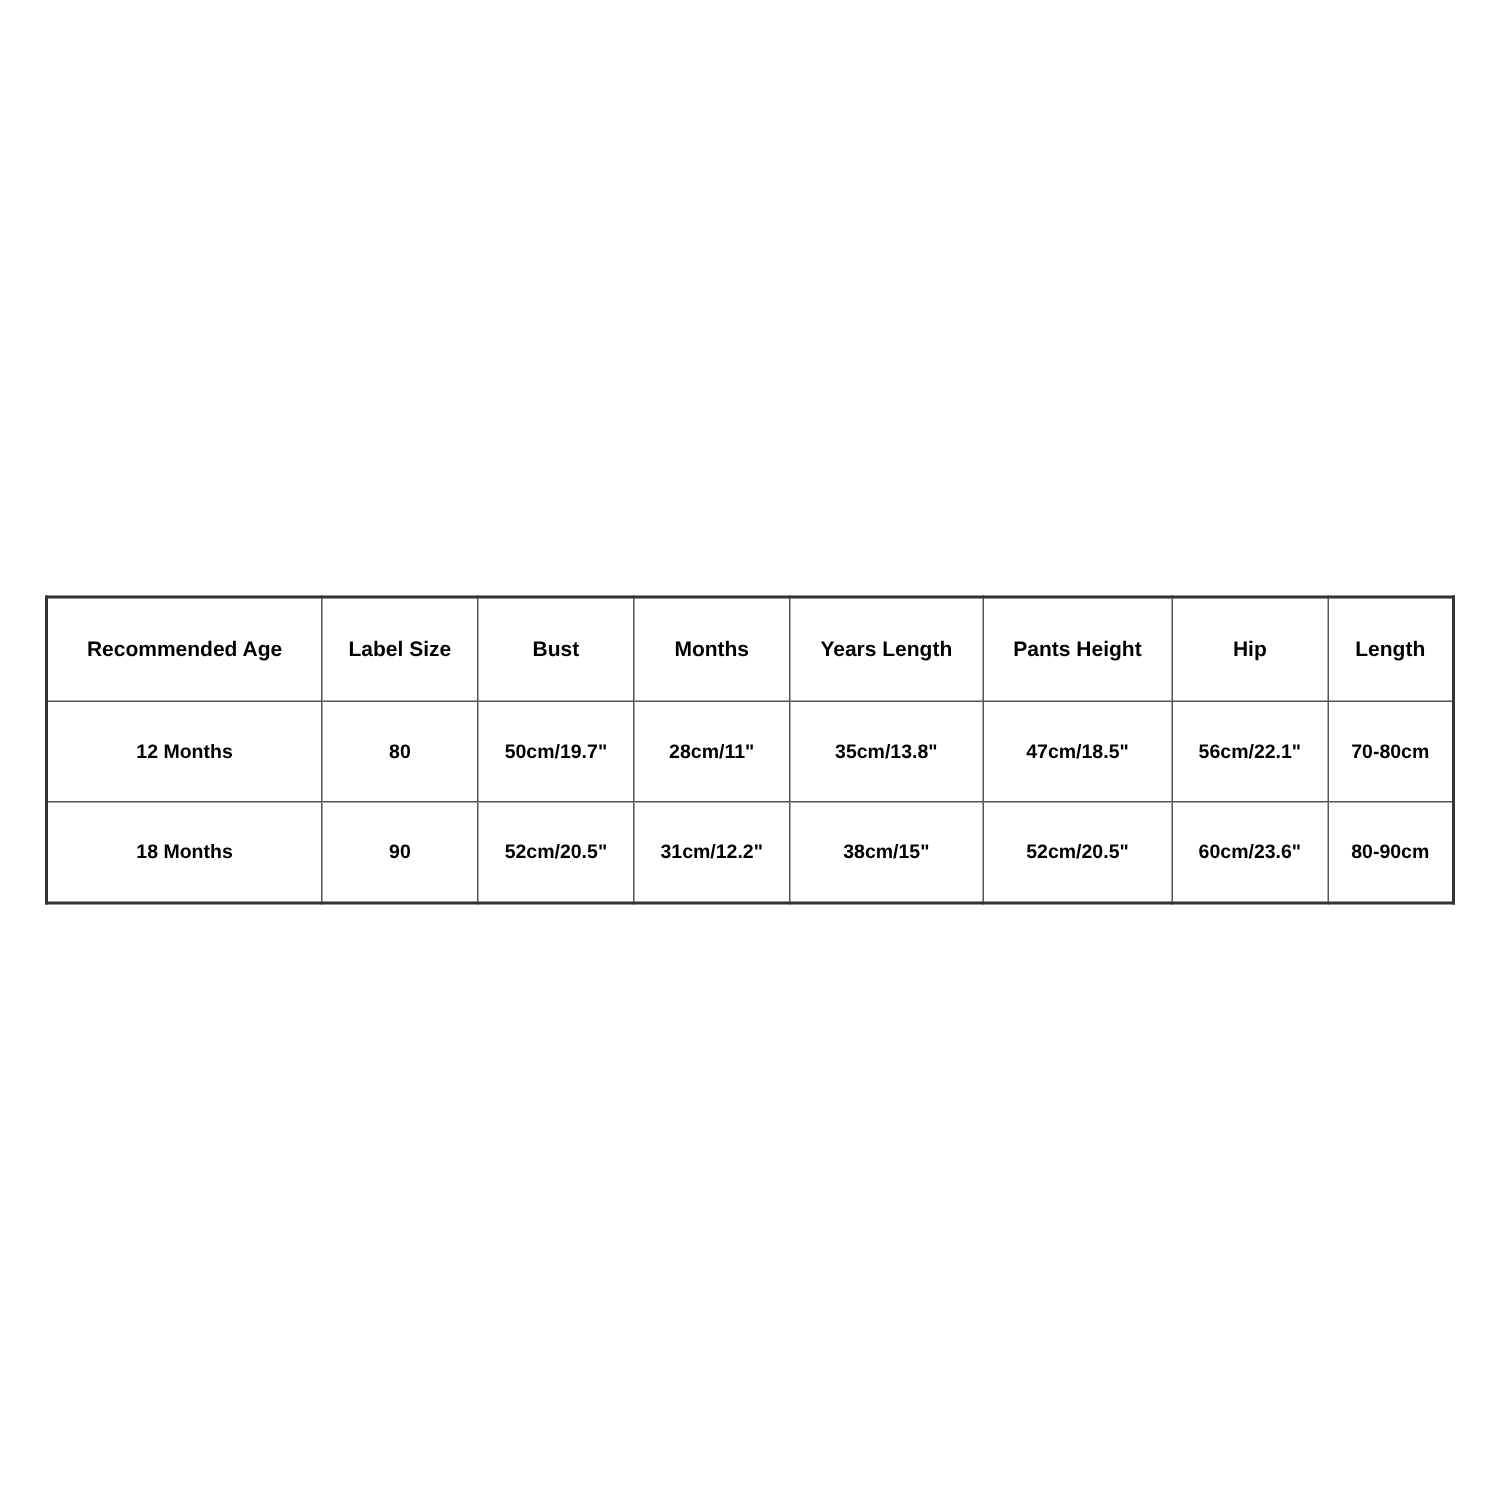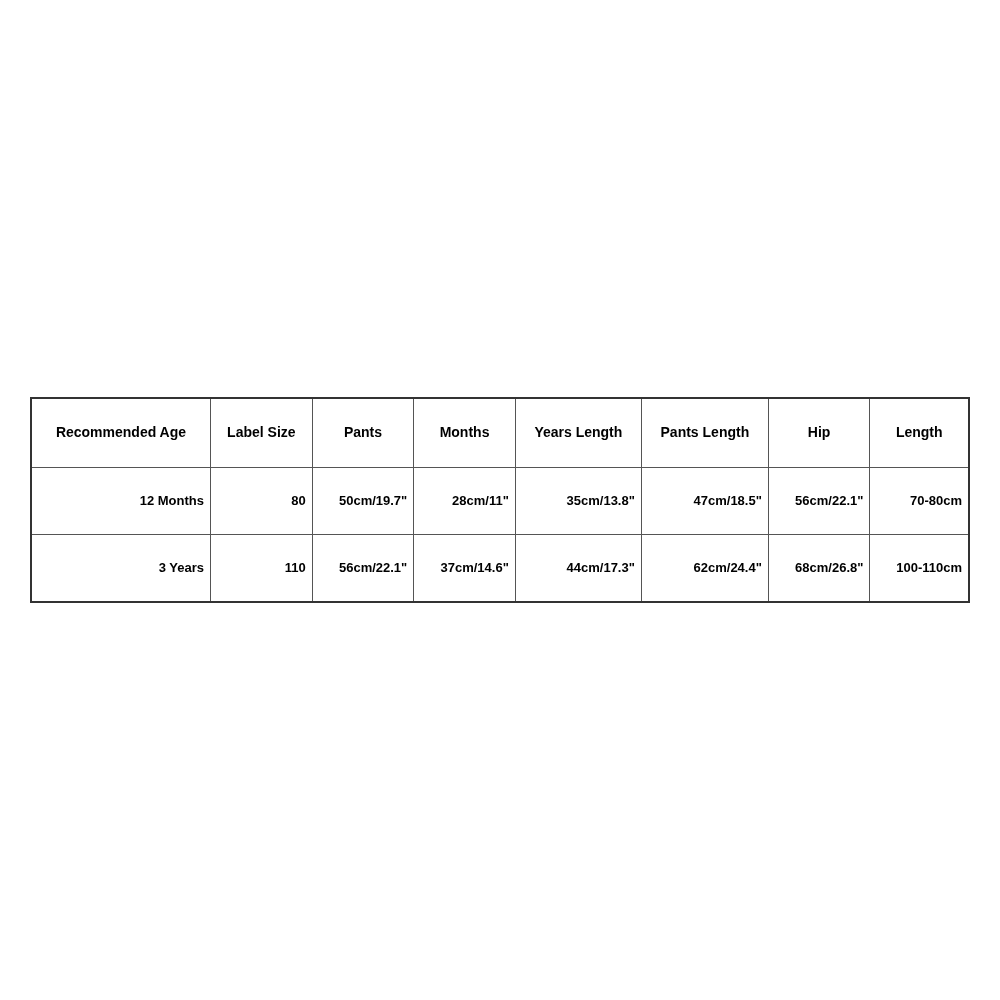--- a/index.html
+++ b/index.html
@@ -50,56 +50,55 @@
       background-color: #ffffff;
     }
 
     th {
       font-weight: bold;
       font-size: 14px;
     }
 
     td {
       font-size: 13px;
-      text-align: right;
     }
   </style>
 </head>
 <body>
 
 <div class="table-container">
   <table>
     <thead>
       <tr>
         <th>Recommended Age</th>
         <th>Label Size</th>
-        <th>Pants</th>
+        <th>Bust</th>
         <th>Months</th>
         <th>Years Length</th>
-        <th>Pants Length</th>
+        <th>Pants Height</th>
         <th>Hip</th>
         <th>Length</th>
       </tr>
     </thead>
     <tbody id="table-body">
     <tr>
           <td>12 Months</td>
           <td>80</td>
           <td>50cm/19.7"</td>
           <td>28cm/11"</td>
           <td>35cm/13.8"</td>
           <td>47cm/18.5"</td>
           <td>56cm/22.1"</td>
           <td>70-80cm</td>
         </tr>
         <tr>
-          <td>3 Years</td>
-          <td>110</td>
-          <td>56cm/22.1"</td>
-          <td>37cm/14.6"</td>
-          <td>44cm/17.3"</td>
-          <td>62cm/24.4"</td>
-          <td>68cm/26.8"</td>
-          <td>100-110cm</td>
+          <td>18 Months</td>
+          <td>90</td>
+          <td>52cm/20.5"</td>
+          <td>31cm/12.2"</td>
+          <td>38cm/15"</td>
+          <td>52cm/20.5"</td>
+          <td>60cm/23.6"</td>
+          <td>80-90cm</td>
         </tr>
       </tbody>
   </table>
 </div>
 
 </body></html>

